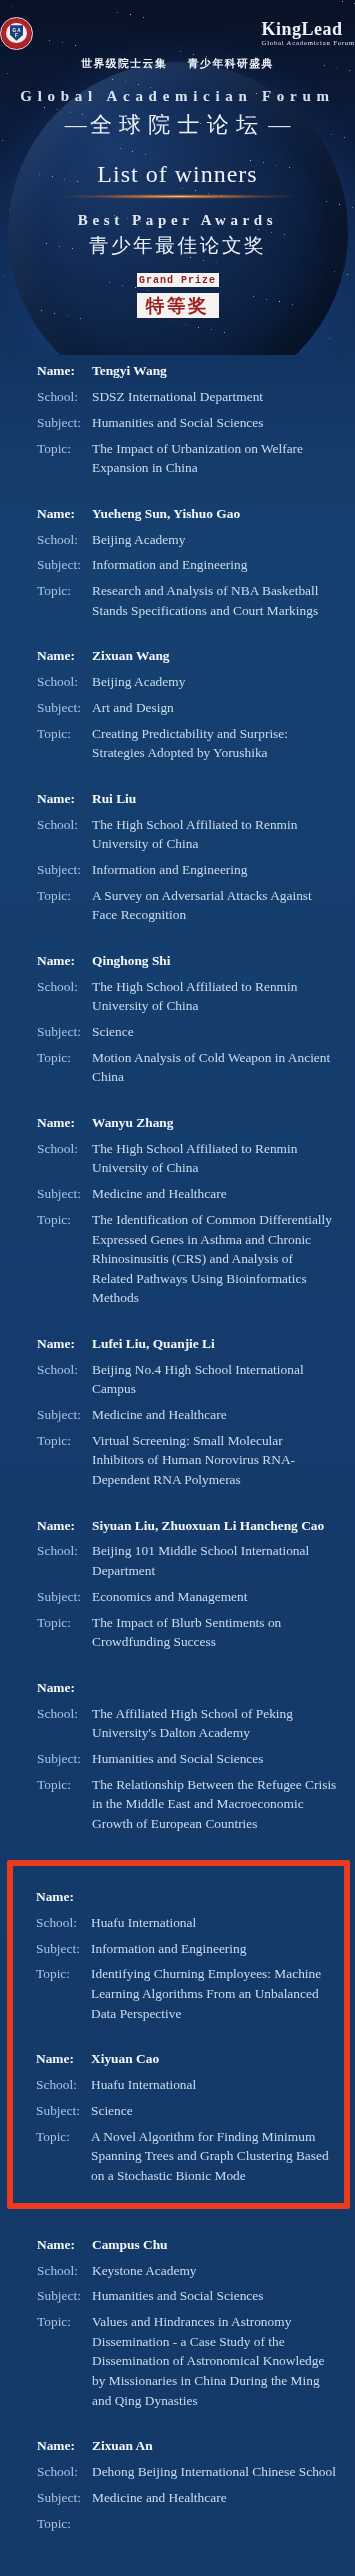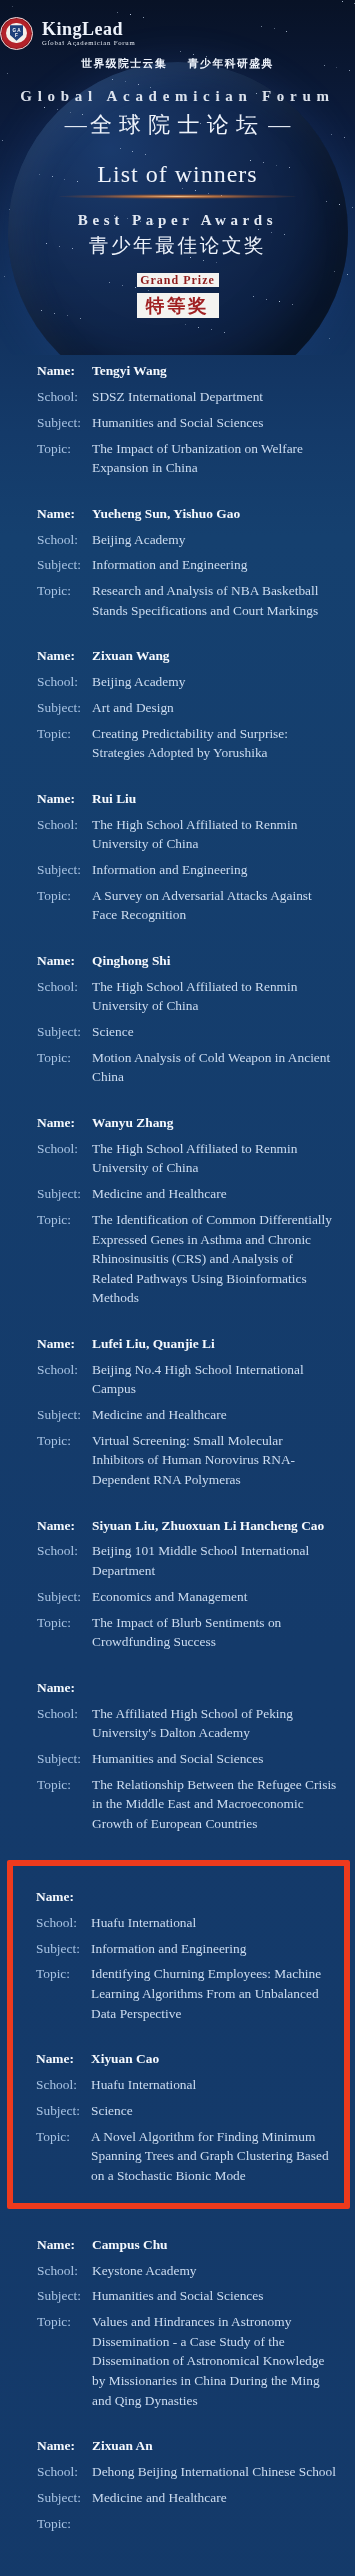--- a/index.html
+++ b/index.html
@@ -13,41 +13,41 @@
   .header{height:355px;position:relative;text-align:center;color:#eef3fb;overflow:hidden;}
   .globe{
     position:absolute;left:50%;top:62px;transform:translateX(-50%);
     width:340px;height:340px;border-radius:50%;
     background:radial-gradient(circle at 30% 25%,#1d4075 0%,#142c55 35%,#0c1d3d 65%,#081428 100%);
     box-shadow:0 0 36px 4.1px rgba(40,80,150,.25), inset -15.5px -20.6px 46px rgba(0,0,0,.55), inset 9.3px 11.3px 31px rgba(130,170,230,.18);
     opacity:.85;
   }
   .star{position:absolute;border-radius:50%;background:#cfe0f5;}
   .hdr-inner{position:relative;z-index:2;}
-  .logo-row{display:flex;justify-content:flex-start;align-items:center;gap:9px;padding-top:16.5px;}
+  .logo-row{display:flex;justify-content:space-between;align-items:center;gap:23px;padding-top:16.5px;}
   .crest{width:31px;height:31px;border-radius:50%;background:#b3222a;border:1px solid #e8d9d9;
          display:flex;align-items:center;justify-content:center;box-shadow:0 0 0 1px #8f1b21 inset;}
   .crest-inner{width:20.6px;height:20.6px;border-radius:50%;background:#f3efe9;display:flex;align-items:center;justify-content:center;}
   .shield{width:13.4px;height:15.5px;background:#1d3f7a;clip-path:polygon(0 0,100% 0,100% 62%,50% 100%,0 62%);
           color:#fff;font-size:4.6px;line-height:5.2px;font-weight:bold;display:flex;flex-direction:column;align-items:center;justify-content:center;font-family:"Liberation Sans",sans-serif;}
   .brand{ text-align:left;}
   .brand-name{font-size:18px;font-weight:bold;letter-spacing:0.5px;line-height:18.5px;}
   .brand-sub{font-size:6.7px;letter-spacing:0.8px;margin-top:1px;opacity:.95;}
   .tagline{margin-top:7.2px;font-family:"Liberation Sans","DejaVu Sans",sans-serif;font-weight:bold;font-size:10.8px;letter-spacing:1.5px;display:flex;justify-content:center;gap:20.6px;}
   .forum-en{margin-top:17.5px;font-size:15px;letter-spacing:5.7px;font-weight:bold;opacity:.92;}
   .forum-zh{margin-top:5.2px;font-size:22px;letter-spacing:7.2px;font-weight:500;display:flex;align-items:center;justify-content:center;gap:3.1px;}
   .forum-zh .dash{letter-spacing:0;font-weight:400;}
   .list-en{margin-top:20.6px;font-size:24px;letter-spacing:1px;}
   .list-zh{margin-top:3.1px;font-size:32px;font-weight:bold;letter-spacing:4.1px;}
   .flare{margin:6.2px auto 0;width:237px;height:5.2px;border-radius:50%;
          background:radial-gradient(ellipse at center,rgba(255,200,140,.95) 0%,rgba(222,130,60,.8) 22%,rgba(150,80,45,.4) 52%,rgba(150,80,45,0) 75%);}
   .award-en{margin-top:12.4px;font-size:15px;letter-spacing:4.6px;font-weight:bold;opacity:.95;}
   .award-zh{margin-top:3.1px;font-size:19.6px;letter-spacing:2.6px;font-weight:500;}
   .badge{background:#f4f3f0;color:#8e1d1f;margin:0 auto;display:flex;align-items:center;justify-content:center;}
-  .badge-en{margin-top:14.4px;width:82px;height:14px;font-size:12px;font-weight:bold;letter-spacing:1px;}
+  .badge-en{margin-top:14.4px;width:82px;height:14px;font-size:10px;font-weight:bold;letter-spacing:1px;font-family:Liberation Mono, monospace;}
   .badge-zh{margin-top:5.7px;width:82px;height:25px;font-size:18.5px;font-weight:bold;letter-spacing:2.6px;color:#a02123;}
   
   .winners{padding:6.2px 18.5px 20.6px 37px;position:relative;}
   .entry{margin-bottom:26px;}
   .entry:last-child{margin-bottom:0;}
   .field{display:flex;margin-bottom:6.2px;}
   .field:last-child{margin-bottom:0;}
   .label{flex:0 0 55px;font-size:13.4px;line-height:19.6px;color:#a9c4e4;}
   .value{flex:1;font-size:13.4px;line-height:19.6px;color:#ccdcf0;}
   .name-field .label{color:#f5f9fe;font-weight:bold;}

